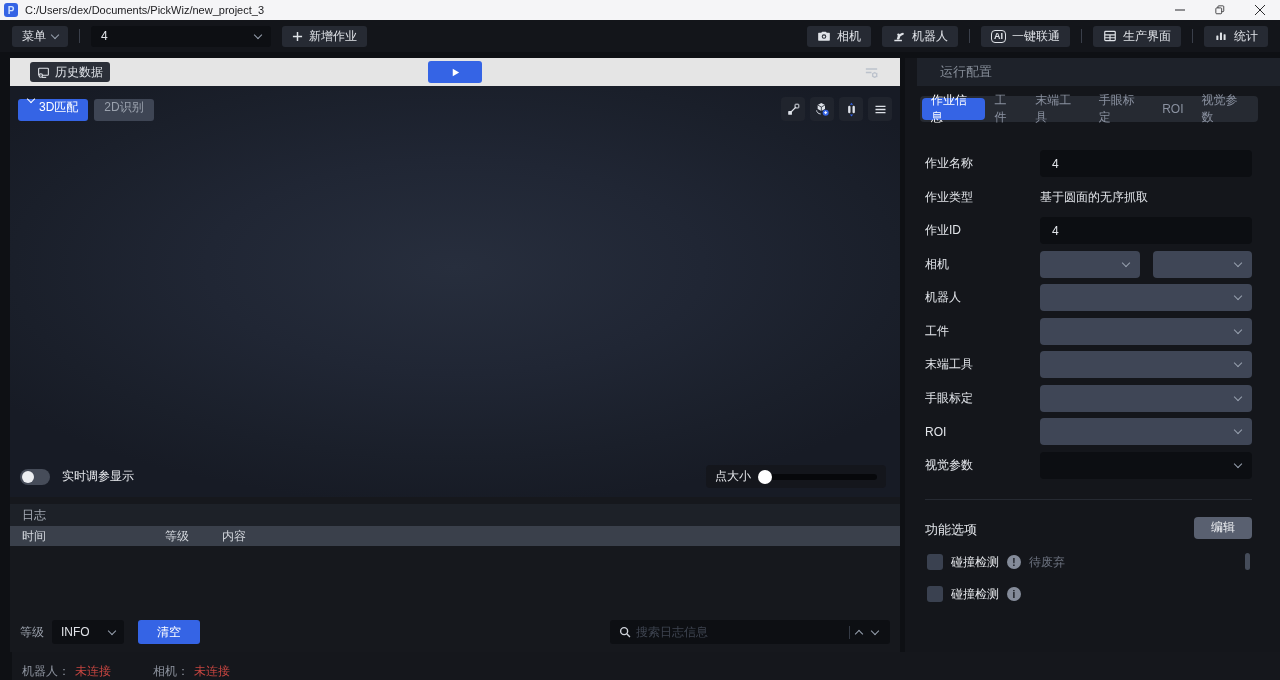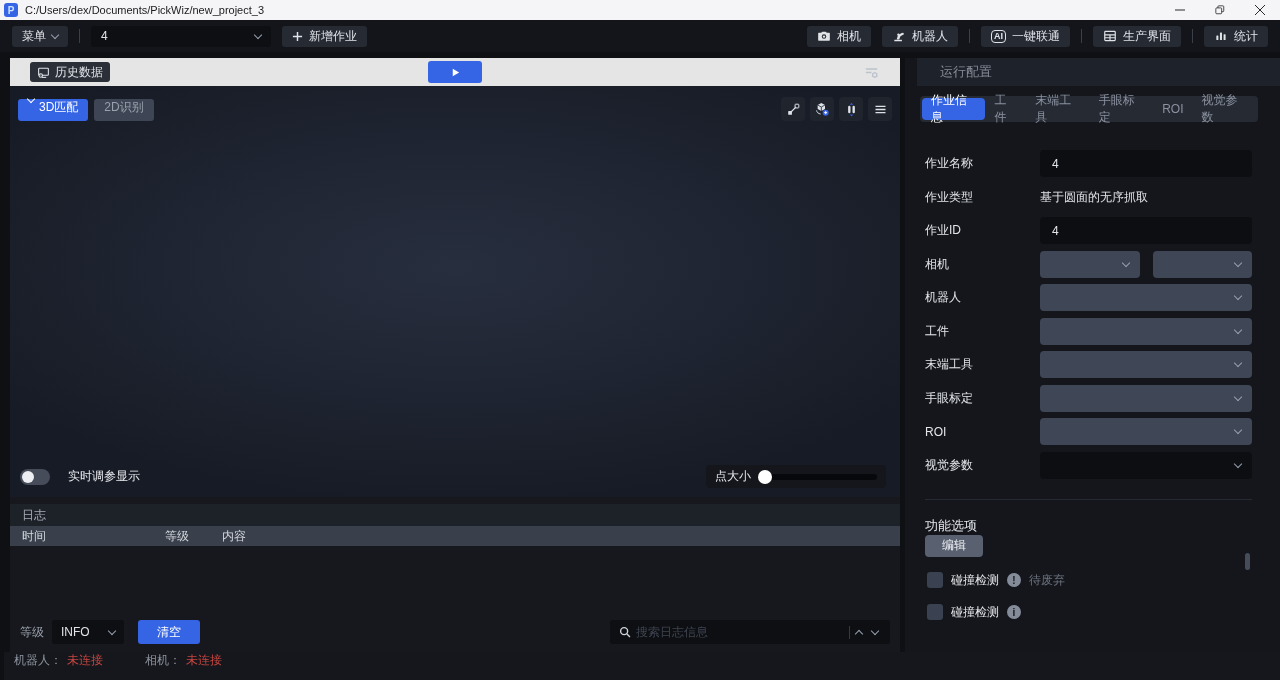--- a/index.html
+++ b/index.html
@@ -49,21 +49,21 @@
   .viewport { flex:1; position:relative;
       background:radial-gradient(ellipse 62% 58% at 50% 44%, #272e3d 0%, #202634 45%, #1a1f2a 80%, #171b25 100%); }
   .vp-tabs { position:absolute; top:13px; left:8px; display:flex; gap:6px; }
   .vp-tab { height:22px; border-radius:3px; padding:0 10px; display:flex; align-items:flex-start; gap:5px; }
   .vp-tab.active { background:#3564e5; color:#fff; }
   .vp-tab.inactive { background:#3e4554; color:#9aa1ad; }
   .vp-icons { position:absolute; top:11px; right:8px; display:flex; gap:5px; }
   .vp-icon { width:24px; height:24px; background:#20242d; border-radius:4px; display:flex;
              align-items:center; justify-content:center; color:#dde1e8; }
 
-  .vp-bottom-left { position:absolute; bottom:12px; left:10px; display:flex; align-items:center; gap:18px; }
+  .vp-bottom-left { position:absolute; bottom:12px; left:10px; display:flex; align-items:center; gap:12px; }
   .toggle { width:30px; height:16px; background:#464c59; border-radius:8px; position:relative; }
   .toggle-knob { position:absolute; left:2px; top:2px; width:12px; height:12px; border-radius:50%; background:#eceef1; }
   .point-size { position:absolute; bottom:9px; right:14px; width:180px; height:23px; background:#14161c;
                 border-radius:4px; display:flex; align-items:center; gap:8px; padding:0 9px; }
   .ps-track { flex:1; height:6px; background:#07080b; border-radius:3px; position:relative; }
   .ps-knob { position:absolute; left:-1px; top:-4px; width:14px; height:14px; border-radius:50%; background:#fff; }
 
   
   .log-panel { height:155px; background:#16181d; display:flex; flex-direction:column; }
   .log-title { margin-top:7px; height:22px; background:#1d2128; display:flex; align-items:center;
@@ -99,35 +99,35 @@
   .fcontrol { flex:1; display:flex; }
   .finput { height:27px; background:#0c0e12; border:none; border-radius:4px; color:#e2e5ea;
             padding:0 12px; font-size:12px; width:100%; font-family:inherit; outline:none; }
   .fselect { height:27px; background:#3f4656; border-radius:4px; flex:1; display:flex;
              align-items:center; justify-content:flex-end; padding:0 11px; }
   .fselect.dark { background:#0c0e12; }
   .dual { gap:13px; }
   .ftext { color:#e2e5ea; }
   .rp-divider { height:1px; background:#262a32; margin:20px 28px 0 20px; }
   .features { margin:17px 28px 0 20px; }
-  .feat-head { display:flex; align-items:flex-start; justify-content:space-between;flex-direction:column; }
+  .feat-head { display:flex; align-items:flex-end; justify-content:space-between; }
   .feat-title { font-size:13px; color:#e2e5ea; }
   .edit-btn { width:58px; height:22px; background:#596070; border-radius:4px; color:#f0f2f5;
               display:flex; align-items:center; justify-content:center; }
   .feat-row { display:flex; align-items:center; gap:8px; margin-top:15px; }
   .checkbox { width:16px; height:16px; background:#3a4150; border-radius:3px; margin-left:2px; flex-shrink:0; }
   .info-badge { width:14px; height:14px; border-radius:50%; background:#848b99; color:#14161b;
                 font-size:10px; font-weight:bold; display:flex; align-items:center; justify-content:center; }
   .feat-note { color:#6d7380; }
   .rp-scrollbar { position:absolute; left:340px; top:495px; width:5px; height:17px;
                   background:#454c5a; border-radius:2.5px; }
 
   
-  .statusbar { position:absolute; bottom:0; left:4px; right:0; height:28px; background:#15171c;
-               display:flex; align-items:flex-start; padding:0 10px; }
+  .statusbar { position:absolute; bottom:0; left:12px; right:0; height:28px; background:#15171c;
+               display:flex; align-items:flex-end; padding:0 10px; }
   .sb-label { color:#8d939e; }
   .sb-value { color:#c64540; margin-left:5px; }
   .sb-group2 { margin-left:42px; display:flex; align-items:center; }
   .sb-group1 { display:flex; align-items:center; }
 </style>
 </head>
 <body>
 
 <div class="titlebar">
   <div class="logo">

